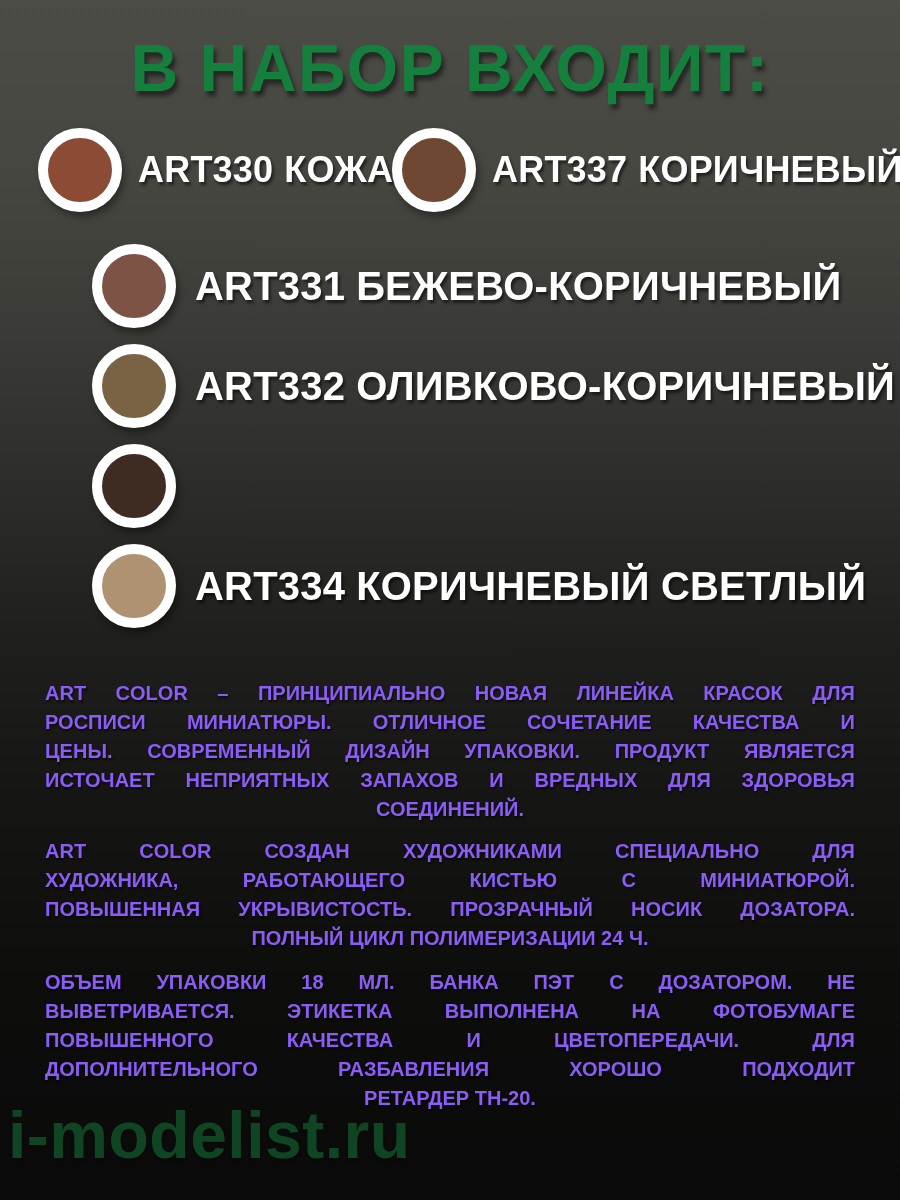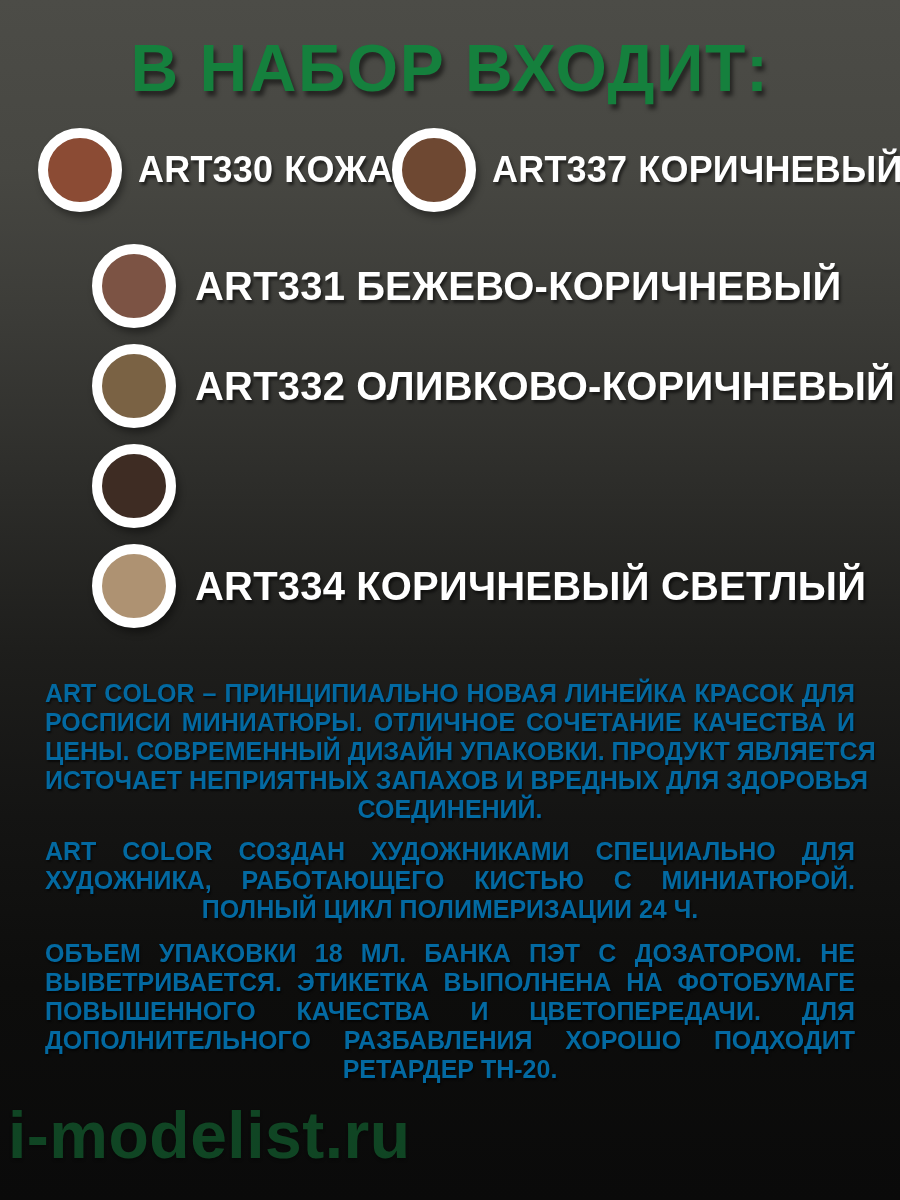--- a/index.html
+++ b/index.html
@@ -46,21 +46,21 @@
     font-size:40px;font-weight:700;color:#FFFFFF;
     text-shadow:2px 3px 3px rgba(0,0,0,0.55);
     white-space:nowrap;letter-spacing:0.2px;
   }
   .swatch-item:nth-child(-n+2) .swatch-label{font-size:36px;margin-left:16px;}
   .swatch-label .code{font-weight:800;margin-right:11px;}
 
   
   .paragraphs{
     position:absolute;left:45px;top:679px;width:810px;
-    color:#0369a1;font-size:25px;font-weight:700;line-height:29px;
+    color:#8b5cf6;font-size:20px;font-weight:700;line-height:29px;
     text-shadow:1px 2px 2px rgba(0,0,0,0.6);
     z-index:2;
   }
   .paragraph{margin:0 0 0 0;}
   .paragraph + .paragraph{margin-top:13px;}
   .paragraph:nth-child(3){margin-top:15px;}
   .line{
     text-align:justify;text-align-last:justify;
     -moz-text-align-last:justify;
     white-space:nowrap; 
@@ -118,20 +118,21 @@
       <div class="paragraph">
         <div class="line">ART COLOR – ПРИНЦИПИАЛЬНО НОВАЯ ЛИНЕЙКА КРАСОК ДЛЯ</div>
         <div class="line">РОСПИСИ МИНИАТЮРЫ. ОТЛИЧНОЕ СОЧЕТАНИЕ КАЧЕСТВА И</div>
         <div class="line">ЦЕНЫ. СОВРЕМЕННЫЙ ДИЗАЙН УПАКОВКИ. ПРОДУКТ ЯВЛЯЕТСЯ</div>
         <div class="line">ИСТОЧАЕТ НЕПРИЯТНЫХ ЗАПАХОВ И ВРЕДНЫХ ДЛЯ ЗДОРОВЬЯ</div>
         <div class="line last">СОЕДИНЕНИЙ.</div>
       </div>
       <div class="paragraph">
         <div class="line">ART COLOR СОЗДАН ХУДОЖНИКАМИ СПЕЦИАЛЬНО ДЛЯ</div>
         <div class="line">ХУДОЖНИКА, РАБОТАЮЩЕГО КИСТЬЮ С МИНИАТЮРОЙ.</div>
+        <div class="line">ПОВЫШЕННАЯ УКРЫВИСТОСТЬ. ПРОЗРАЧНЫЙ НОСИК ДОЗАТОРА.</div>
         <div class="line last">ПОЛНЫЙ ЦИКЛ ПОЛИМЕРИЗАЦИИ 24 Ч.</div>
       </div>
       <div class="paragraph">
         <div class="line">ОБЪЕМ УПАКОВКИ 18 МЛ. БАНКА ПЭТ С ДОЗАТОРОМ. НЕ</div>
         <div class="line">ВЫВЕТРИВАЕТСЯ. ЭТИКЕТКА ВЫПОЛНЕНА НА ФОТОБУМАГЕ</div>
         <div class="line">ПОВЫШЕННОГО КАЧЕСТВА И ЦВЕТОПЕРЕДАЧИ. ДЛЯ</div>
         <div class="line">ДОПОЛНИТЕЛЬНОГО РАЗБАВЛЕНИЯ ХОРОШО ПОДХОДИТ</div>
         <div class="line last">РЕТАРДЕР ТН-20.</div>
       </div>
     </div>

